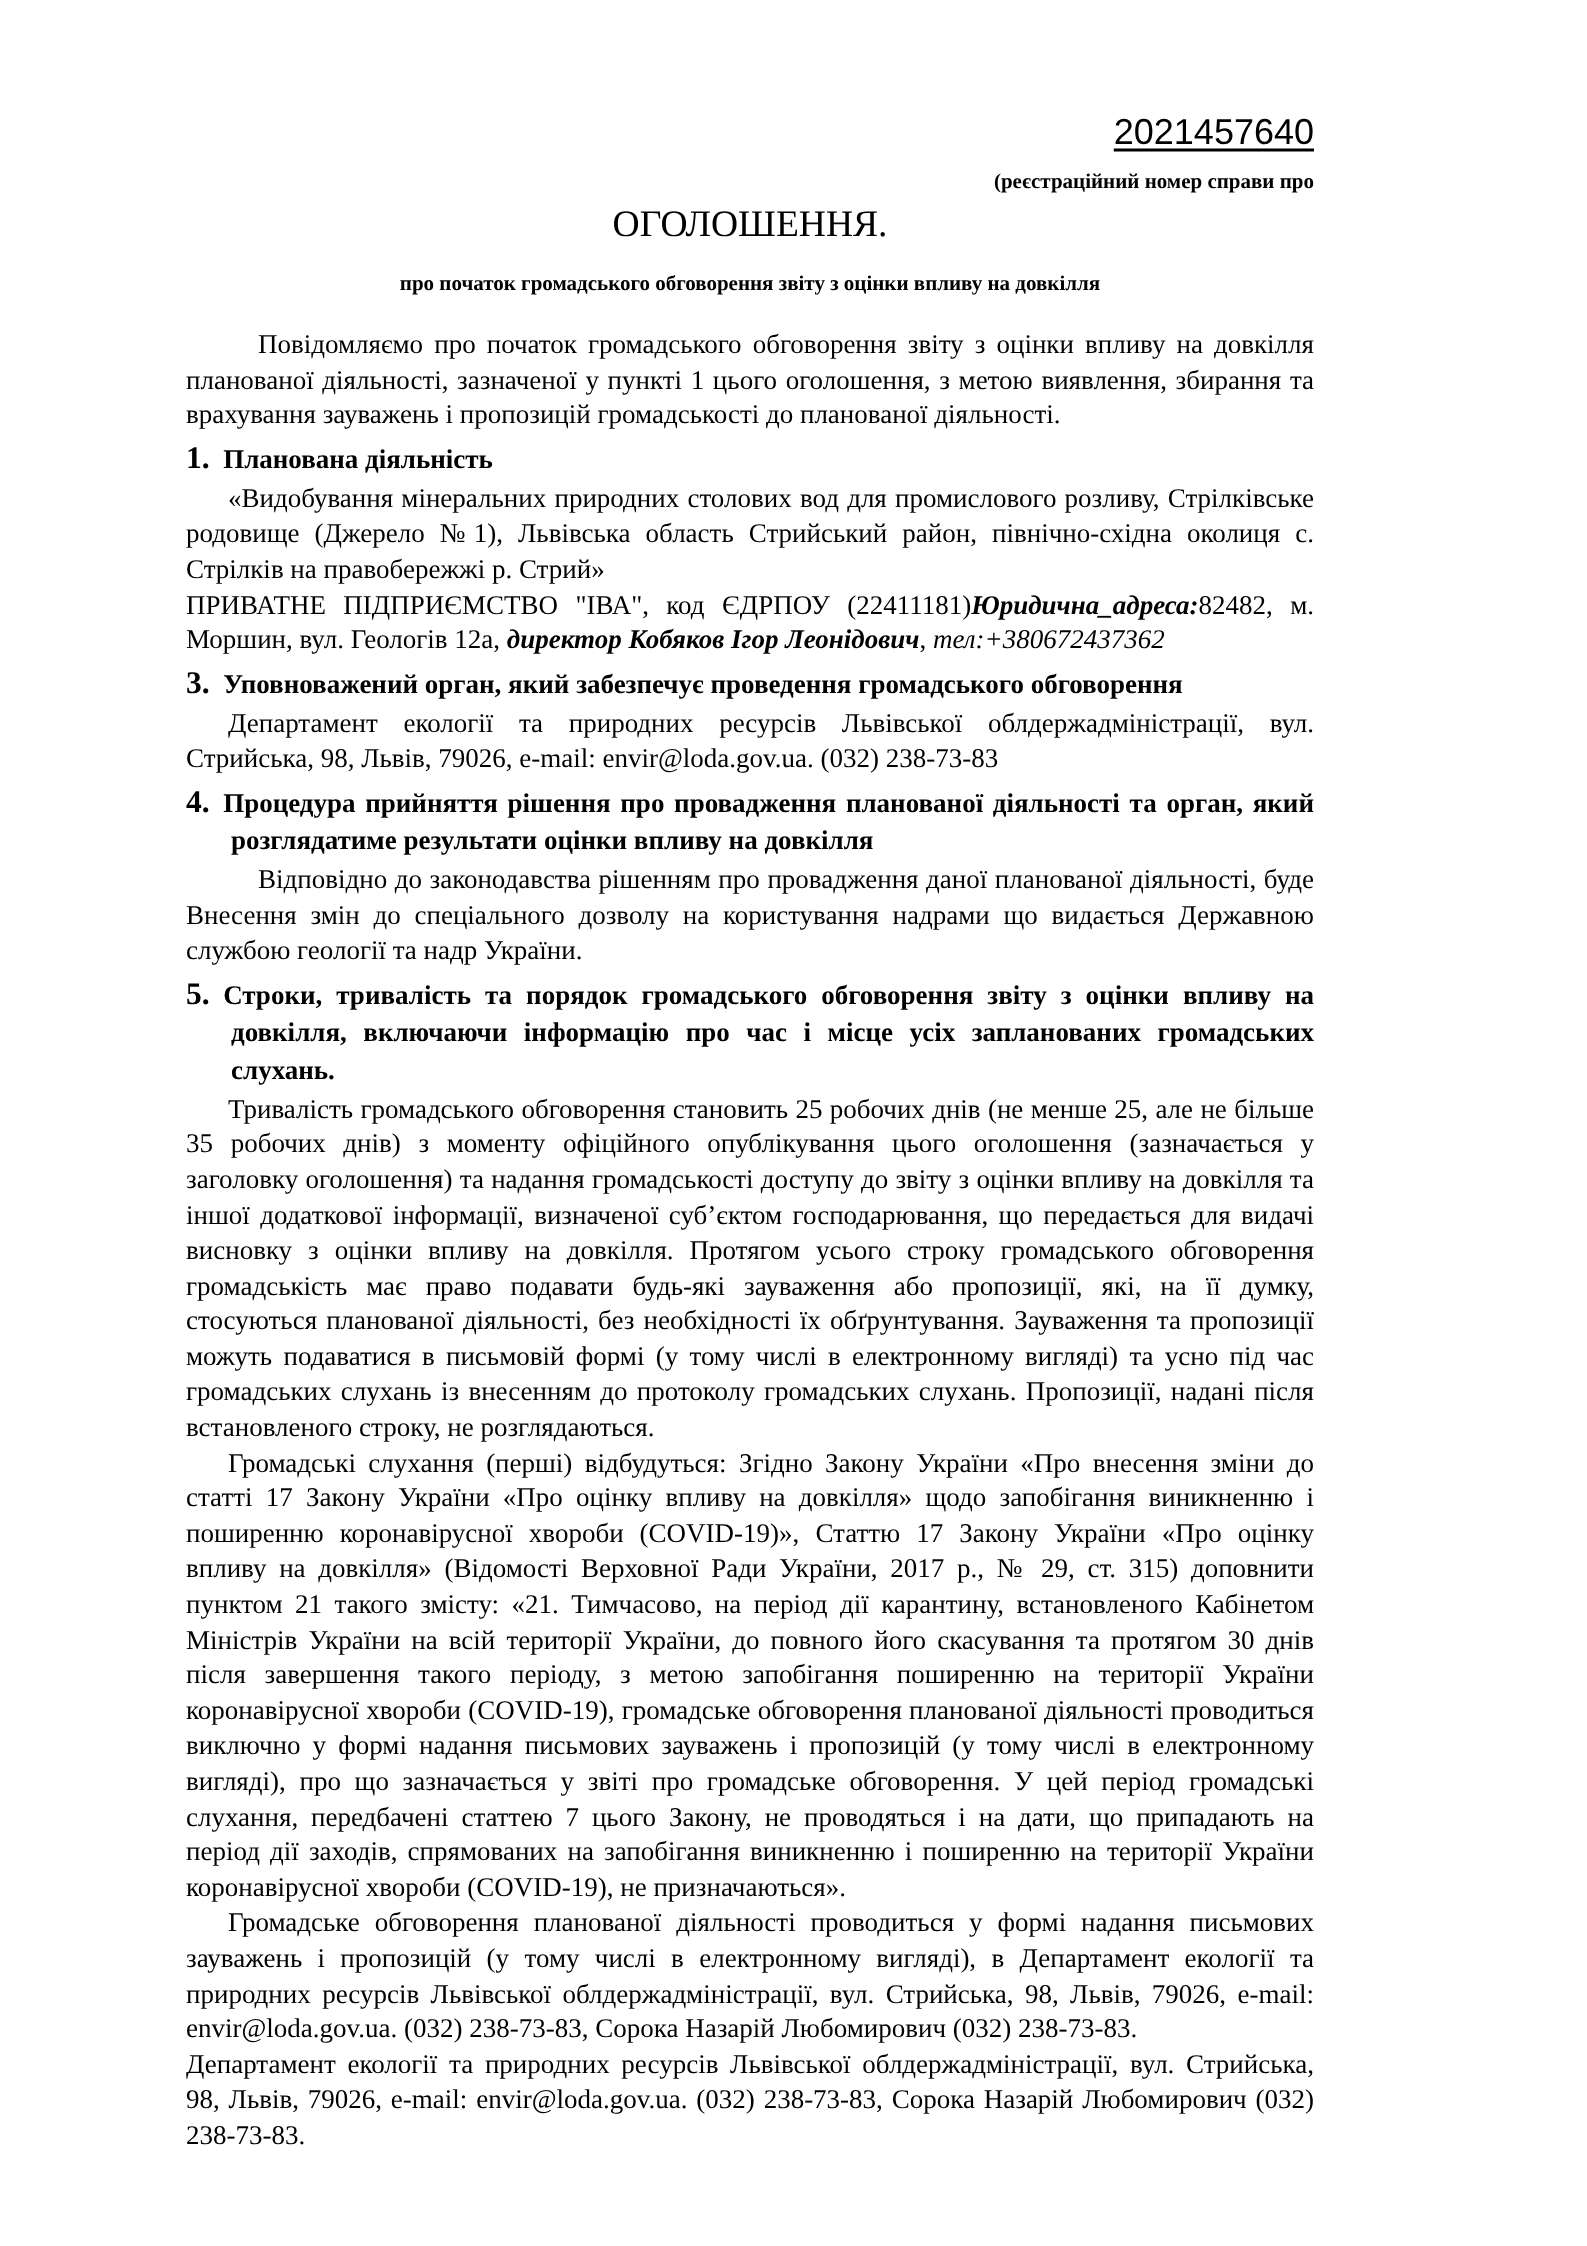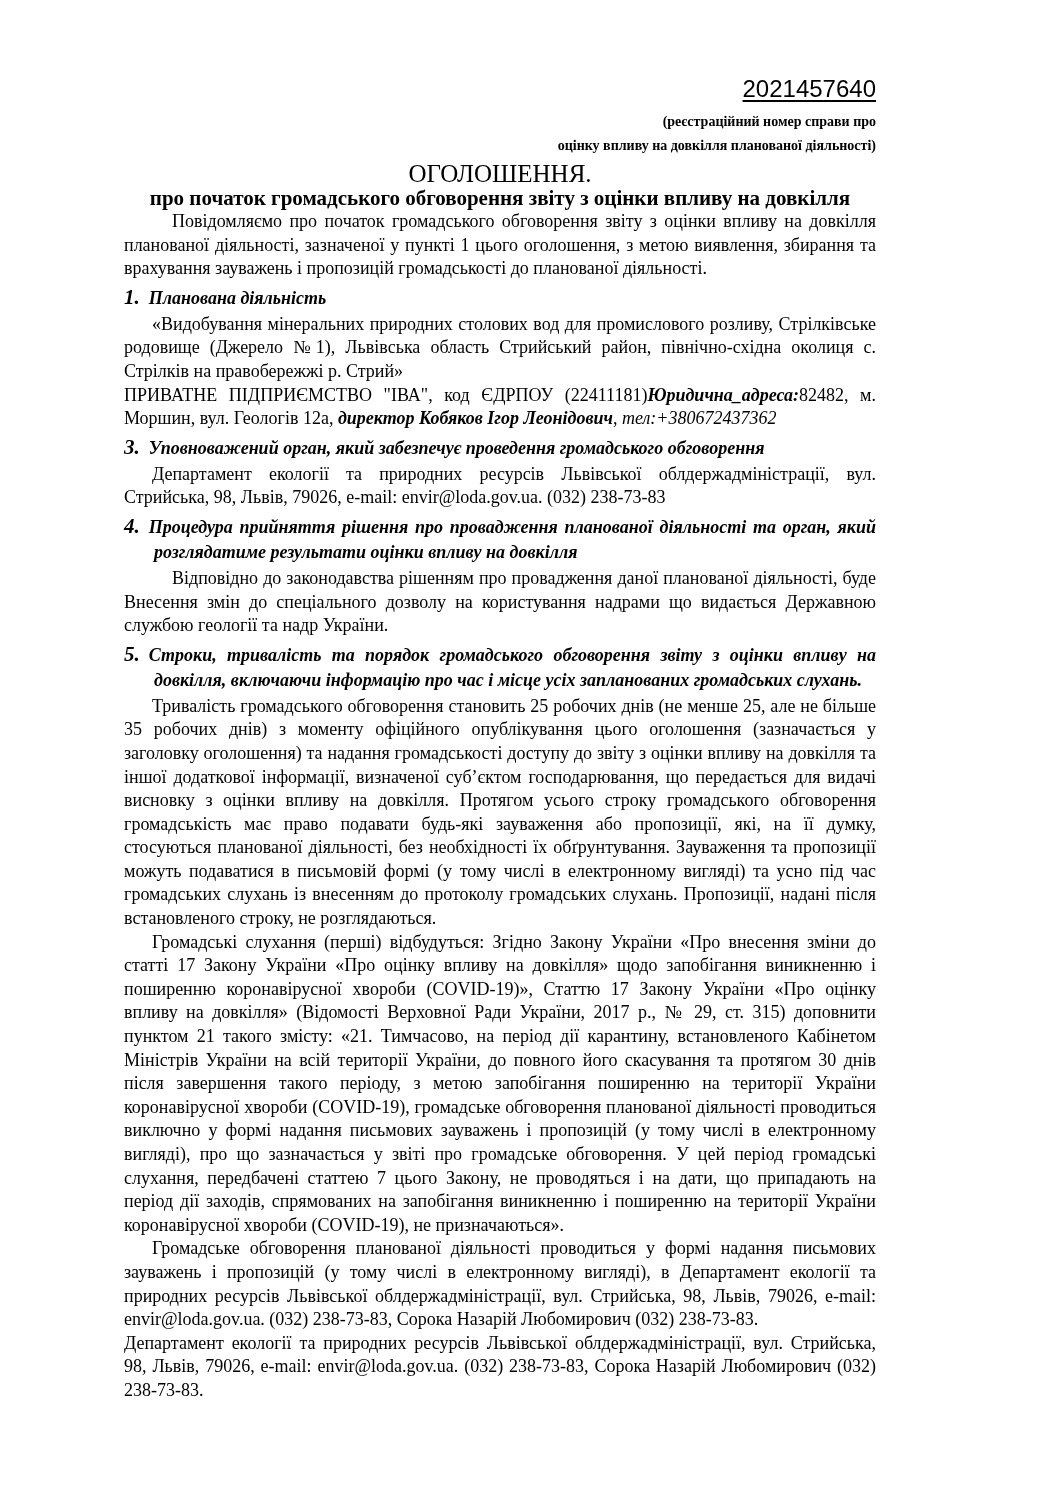--- a/index.html
+++ b/index.html
@@ -35,60 +35,58 @@
     line-height: 24px;
   }
   .title {
     margin: 4px 0 0 0;
     text-align: center;
     font-weight: normal;
     font-size: 25px;
     line-height: 24px;
   }
   .subtitle {
-    margin: 0;
+    margin: 16px;
     text-align: center;
     font-weight: bold;
-    font-size: 21px;
+    font-size: 14px;
     line-height: 24px;
   }
   p.body {
     margin: 0;
     text-align: justify;
   }
   .ind-lg { text-indent: 48px; }
   .ind-sm { text-indent: 28px; }
   h3.sec {
     margin: 4px 0 2px 0;
     font-size: 18px;
     font-weight: bold;
     line-height: 25px;
     text-align: justify;
     padding-left: 30px;
     text-indent: -30px;
-    font-style: italic;
   }
   h3.sec .num {
     font-size: 21px;
     margin-right: 9px;
   }
   .bi { font-weight: bold; font-style: italic; }
   .it { font-style: italic; }
   .gap-top { margin-top: 12px; }
 </style>
 </head>
 <body>
 
 <div class="page">
 
   <div class="doc-number">2021457640</div>
 
   <div class="reg-note">
     <div>(реєстраційний номер справи про</div>
-    <div>оцінку впливу на довкілля планованої діяльності)</div>
   </div>
 
   <h1 class="title">ОГОЛОШЕННЯ.</h1>
   <h2 class="subtitle">про початок громадського обговорення звіту з оцінки впливу на довкілля</h2>
 
   <p class="body ind-lg">Повідомляємо про початок громадського обговорення звіту з оцінки впливу на довкілля планованої діяльності, зазначеної у пункті 1 цього оголошення, з метою виявлення, збирання та врахування зауважень і пропозицій громадськості до планованої діяльності.</p>
 
   <h3 class="sec"><span class="num">1.</span><span>Планована діяльність</span></h3>
   <p class="body ind-sm">«Видобування мінеральних природних столових вод для промислового розливу, Стрілківське родовище (Джерело №1), Львівська область Стрийський район, північно-східна околиця с. Стрілків на правобережжі р. Стрий»</p>
 

